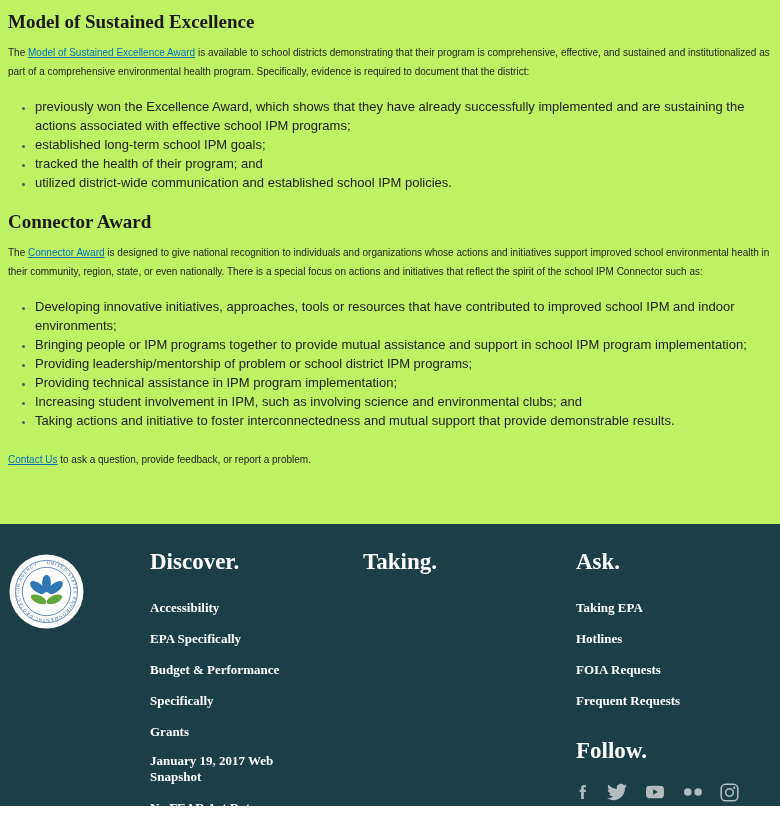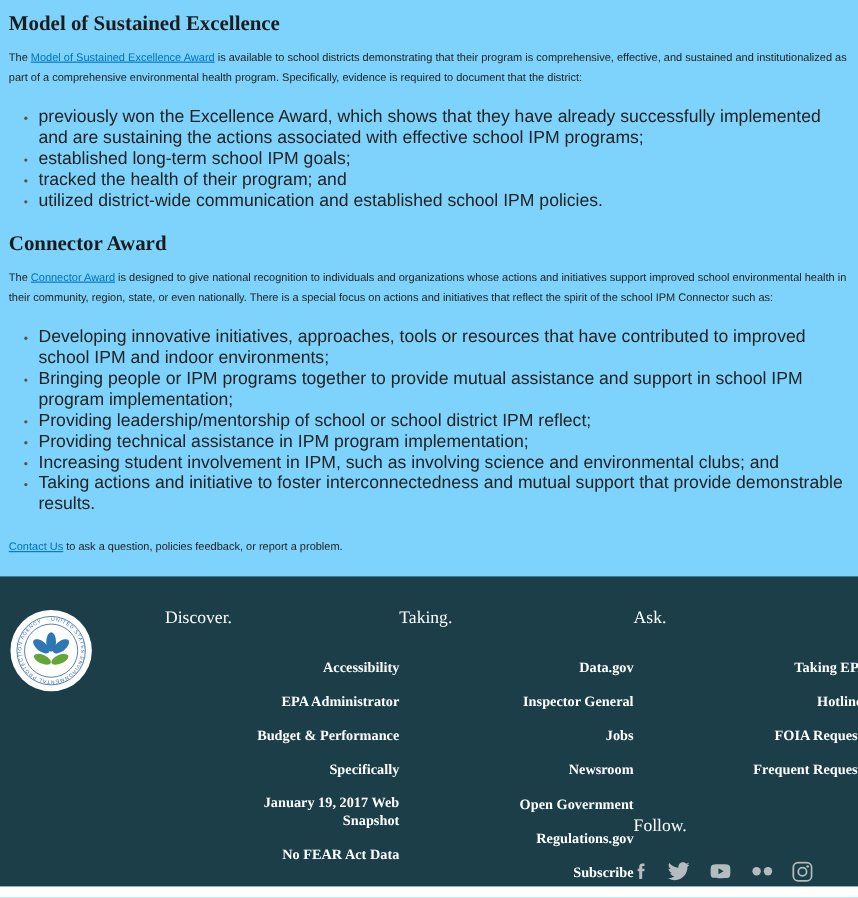--- a/index.html
+++ b/index.html
@@ -1,34 +1,34 @@
 <!DOCTYPE html>
 <html><head>
 <meta charset="utf-8">
 <style>
   html,body{margin:0;padding:0;}
   body{width:780px;background:#ffffff;font-family:"Liberation Sans",sans-serif;color:#212121;}
-  .page{width:780px;height:816px;overflow:hidden;display:flex;flex-direction:column;background:#7dd3fc;}
+  .page{width:780px;height:816px;overflow:hidden;display:flex;flex-direction:column;background:#bef264;}
 
   
   .content{height:524px;box-sizing:border-box;padding:12px 10px 0 8px;overflow:hidden;}
   .sec-heading{font-family:"Liberation Serif",serif;font-size:19px;line-height:19px;font-weight:700;color:#1b1b1b;margin:0 0 12px;}
   .content p{font-size:10px;line-height:19px;margin:0 0 16px;color:#222222;}
   .content ul{margin:0 0 20px 27px;padding:0;}
-  .content li{font-size:16px;line-height:19px;color:#222222;}
+  .content li{font-size:13px;line-height:19px;color:#222222;}
   .content li::marker{color:#555555;font-size:11px;}
   .body-link{color:#0071bc;text-decoration:underline;cursor:pointer;}
   .contact-line{margin-top:0;}
 
   
   footer{background:#1b3e48;height:282px;box-sizing:border-box;display:flex;align-items:flex-start;padding:26px 0 0 9px;overflow:hidden;color:#ffffff;flex:none;}
   .f-logo{width:141px;flex:none;padding-top:4px;}
   .f-col{width:213px;flex:none;}
-  .f-head{font-family:"Liberation Serif",serif;font-size:16px;line-height:23px;font-weight:400;margin:0 0 25px;color:#ffffff;}
-  .f-col ul{list-style:none;margin:0;padding:0;text-align:right;}
+  .f-head{font-family:"Liberation Serif",serif;font-size:23px;line-height:23px;font-weight:700;margin:0 0 25px;color:#ffffff;}
+  .f-col ul{list-style:none;margin:0;padding:0;}
   .f-col li{margin:0 0 13px;}
   .f-link{font-family:"Liberation Serif",serif;font-weight:700;font-size:13px;color:#ffffff;text-decoration:none;display:inline-block;max-width:155px;line-height:1.22;cursor:pointer;}
   .follow-head{margin:30px 0 20px;}
   .social{display:flex;gap:17px;align-items:center;}
   .social a{color:#b3bcbe;display:inline-flex;cursor:pointer;}
   .social svg{display:block;}
   .bottom-strip{flex:1;background:#ffffff;}
 </style>
 </head>
 <body>
@@ -47,28 +47,28 @@
         <li>utilized district-wide communication and established school IPM policies.</li>
       </ul>
     </section>
 
     <section>
       <h2 class="sec-heading">Connector Award</h2>
       <p><span>The </span><a href="#" class="body-link">Connector Award</a><span> is designed to give national recognition to individuals and organizations whose actions and initiatives support improved school environmental health in their community, region, state, or even nationally. There is a special focus on actions and initiatives that reflect the spirit of the school IPM Connector such as:</span></p>
       <ul>
         <li>Developing innovative initiatives, approaches, tools or resources that have contributed to improved school IPM and indoor environments;</li>
         <li>Bringing people or IPM programs together to provide mutual assistance and support in school IPM program implementation;</li>
-        <li>Providing leadership/mentorship of school or school district IPM reflect;</li>
+        <li>Providing leadership/mentorship of problem or school district IPM programs;</li>
         <li>Providing technical assistance in IPM program implementation;</li>
         <li>Increasing student involvement in IPM, such as involving science and environmental clubs; and</li>
         <li>Taking actions and initiative to foster interconnectedness and mutual support that provide demonstrable results.</li>
       </ul>
     </section>
 
-    <p class="contact-line"><a href="#" class="body-link">Contact Us</a><span> to ask a question, policies feedback, or report a problem.</span></p>
+    <p class="contact-line"><a href="#" class="body-link">Contact Us</a><span> to ask a question, provide feedback, or report a problem.</span></p>
 
   </main>
 
   <footer>
 
     <div class="f-logo">
       <svg width="75" height="75" viewBox="0 0 76 76">
         <circle cx="38" cy="38" r="37.5" fill="#ffffff"></circle>
         <circle cx="38" cy="38" r="31.5" fill="none" stroke="#3a6ea8" stroke-width="0.8"></circle>
         <circle cx="38" cy="38" r="24.5" fill="none" stroke="#3a6ea8" stroke-width="0.8"></circle>
@@ -81,40 +81,31 @@
           <ellipse cx="30" cy="46" rx="8.5" ry="4" transform="rotate(24 30 46)" fill="#64a53b"></ellipse>
           <ellipse cx="46" cy="46" rx="8.5" ry="4" transform="rotate(-24 46 46)" fill="#64a53b"></ellipse>
         </g>
       </svg>
     </div>
 
     <div class="f-col">
       <h3 class="f-head">Discover.</h3>
       <ul>
         <li><a href="#" class="f-link">Accessibility</a></li>
-        <li><a href="#" class="f-link">EPA Administrator</a></li>
+        <li><a href="#" class="f-link">EPA Specifically</a></li>
         <li><a href="#" class="f-link">Budget &amp; Performance</a></li>
         <li><a href="#" class="f-link">Specifically</a></li>
+        <li><a href="#" class="f-link">Grants</a></li>
         <li><a href="#" class="f-link">January 19, 2017 Web Snapshot</a></li>
         <li><a href="#" class="f-link">No FEAR Act Data</a></li>
       </ul>
     </div>
 
     <div class="f-col">
       <h3 class="f-head">Taking.</h3>
-      <ul>
-        <li><a href="#" class="f-link">Data.gov</a></li>
-        <li><a href="#" class="f-link">Inspector General</a></li>
-        <li><a href="#" class="f-link">Jobs</a></li>
-        <li><a href="#" class="f-link">Newsroom</a></li>
-        <li><a href="#" class="f-link">Open Government</a></li>
-        <li><a href="#" class="f-link">Regulations.gov</a></li>
-        <li><a href="#" class="f-link">Subscribe</a></li>
-
-      </ul>
     </div>
 
     <div class="f-col">
       <h3 class="f-head">Ask.</h3>
       <ul>
         <li><a href="#" class="f-link">Taking EPA</a></li>
         <li><a href="#" class="f-link">Hotlines</a></li>
         <li><a href="#" class="f-link">FOIA Requests</a></li>
         <li><a href="#" class="f-link">Frequent Requests</a></li>
       </ul>

